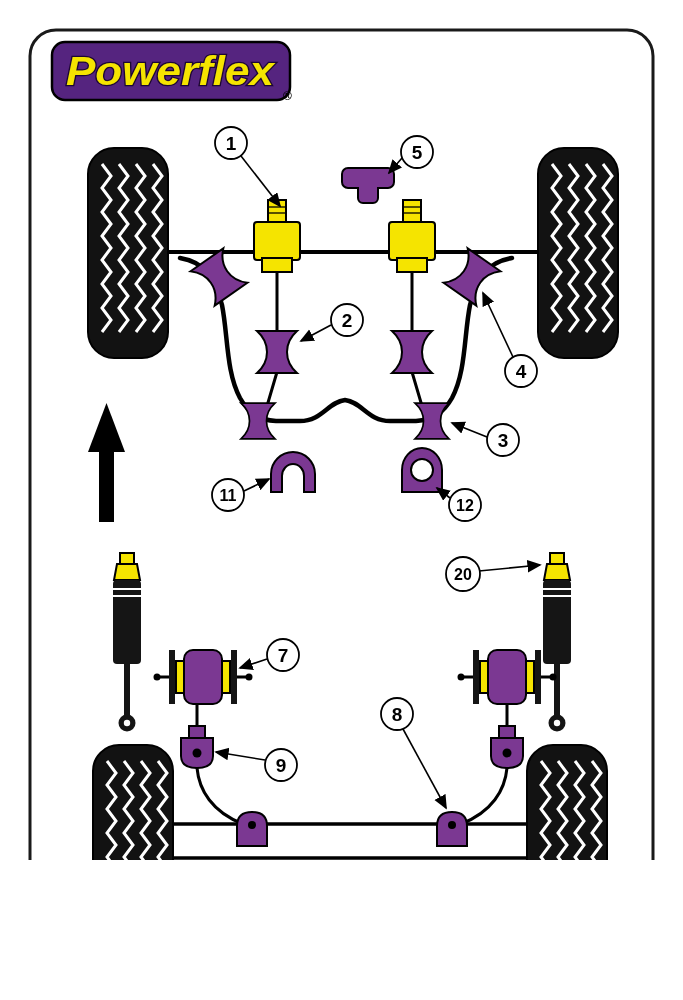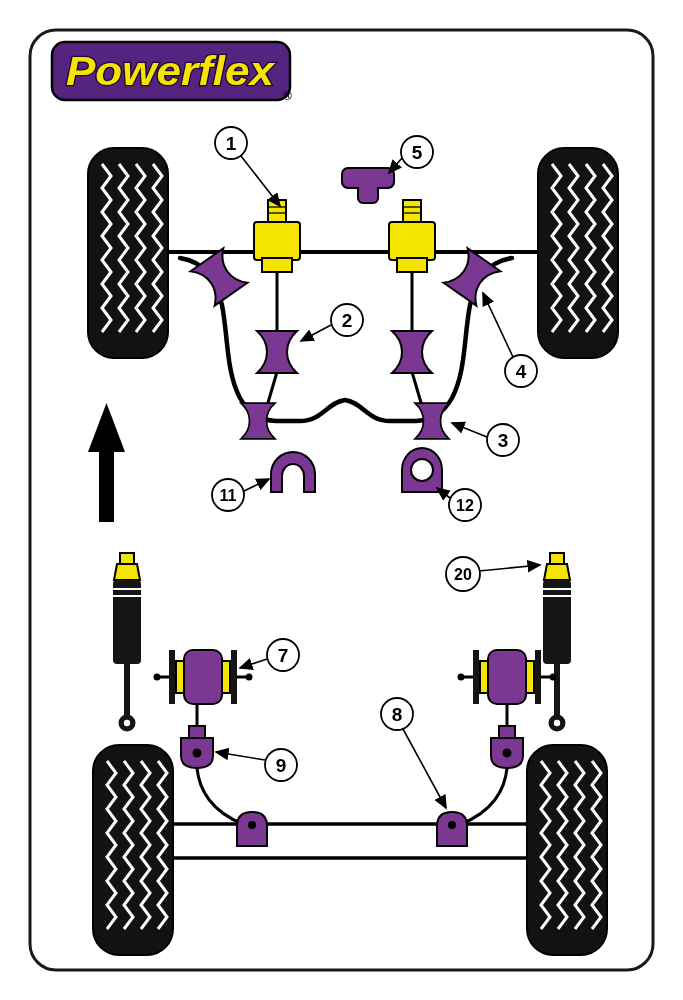--- a/index.html
+++ b/index.html
@@ -4,21 +4,21 @@
 <style>
   :root{
     --purple:#7b3892;
     --yellow:#f5e400;
     --logo_purple:#55247f;
     --line:#141414;
   }
   html,body{margin:0;padding:0;background:#ffffff;}
   .page{
     position:relative;
-    width:683px;height:1000px;
+    width:683px;height:860px;
     background:#ffffff;
     font-family:"Liberation Sans", sans-serif;
   }
   svg{display:block;}
   .purple-part{fill:var(--purple);stroke:#000;stroke-width:2;}
   .yellow-part{fill:var(--yellow);stroke:#000;stroke-width:2;}
   .bar{stroke:#000;stroke-width:4.5;fill:none;stroke-linecap:round;}
   .thin-link{stroke:#000;stroke-width:3;fill:none;stroke-linecap:round;}
   .callout-circle{fill:#fff;stroke:#000;stroke-width:1.8;}
   .callout-num{font:bold 19px "Liberation Sans",sans-serif;text-anchor:middle;fill:#000;}

